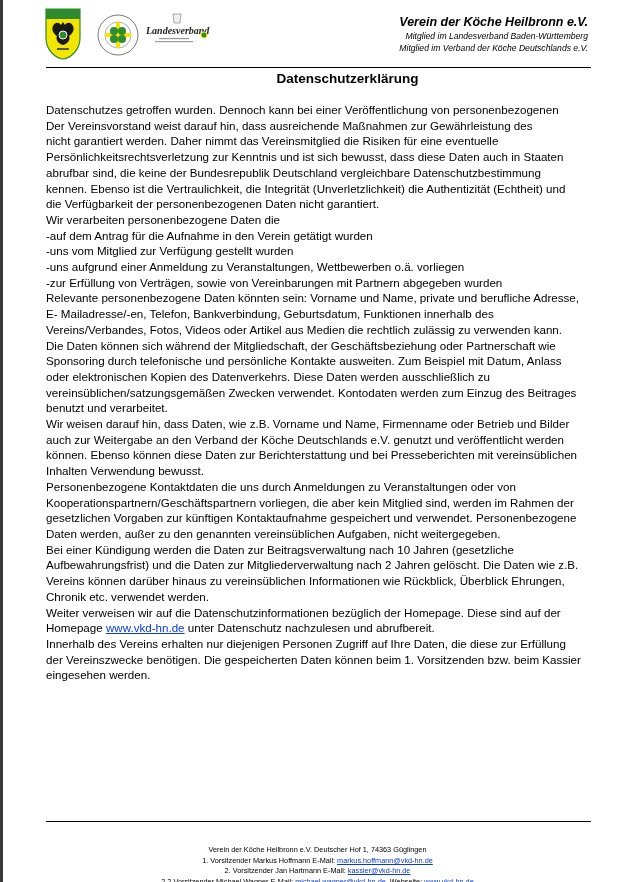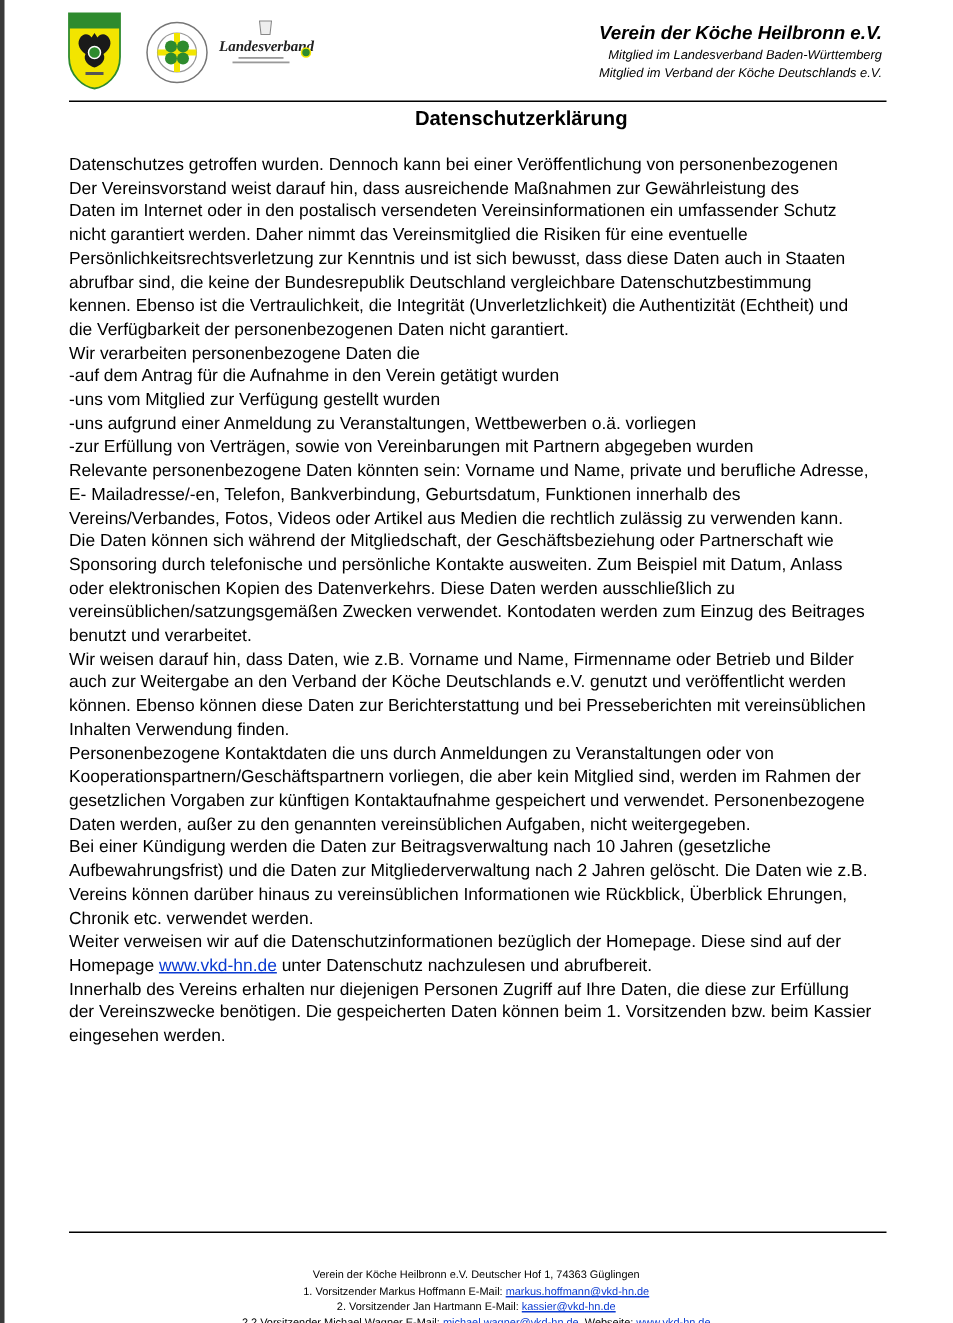--- a/index.html
+++ b/index.html
@@ -68,21 +68,20 @@
 </div>
 
 <div class="rule rule-top"></div>
 
 <div class="title">Datenschutzerklärung</div>
 
 <div class="content">
   <div id="body-lines">
       <p>Datenschutzes getroffen wurden. Dennoch kann bei einer Veröffentlichung von personenbezogenen</p>
       <p>Der Vereinsvorstand weist darauf hin, dass ausreichende Maßnahmen zur Gewährleistung des</p>
-      <p>Daten im Internet oder in den postalisch versendeten Vereinsinformationen ein umfassender Schutz</p>
       <p>nicht garantiert werden. Daher nimmt das Vereinsmitglied die Risiken für eine eventuelle</p>
       <p>Persönlichkeitsrechtsverletzung zur Kenntnis und ist sich bewusst, dass diese Daten auch in Staaten</p>
       <p>abrufbar sind, die keine der Bundesrepublik Deutschland vergleichbare Datenschutzbestimmung</p>
       <p>kennen. Ebenso ist die Vertraulichkeit, die Integrität (Unverletzlichkeit) die Authentizität (Echtheit) und</p>
       <p>die Verfügbarkeit der personenbezogenen Daten nicht garantiert.</p>
       <p>Wir verarbeiten personenbezogene Daten die</p>
       <p>-auf dem Antrag für die Aufnahme in den Verein getätigt wurden</p>
       <p>-uns vom Mitglied zur Verfügung gestellt wurden</p>
       <p>-uns aufgrund einer Anmeldung zu Veranstaltungen, Wettbewerben o.ä. vorliegen</p>
       <p>-zur Erfüllung von Verträgen, sowie von Vereinbarungen mit Partnern abgegeben wurden</p>
@@ -90,21 +89,21 @@
       <p>E- Mailadresse/-en, Telefon, Bankverbindung, Geburtsdatum, Funktionen innerhalb des</p>
       <p>Vereins/Verbandes, Fotos, Videos oder Artikel aus Medien die rechtlich zulässig zu verwenden kann.</p>
       <p>Die Daten können sich während der Mitgliedschaft, der Geschäftsbeziehung oder Partnerschaft wie</p>
       <p>Sponsoring durch telefonische und persönliche Kontakte ausweiten. Zum Beispiel mit Datum, Anlass</p>
       <p>oder elektronischen Kopien des Datenverkehrs. Diese Daten werden ausschließlich zu</p>
       <p>vereinsüblichen/satzungsgemäßen Zwecken verwendet. Kontodaten werden zum Einzug des Beitrages</p>
       <p>benutzt und verarbeitet.</p>
       <p>Wir weisen darauf hin, dass Daten, wie z.B. Vorname und Name, Firmenname oder Betrieb und Bilder</p>
       <p>auch zur Weitergabe an den Verband der Köche Deutschlands e.V. genutzt und veröffentlicht werden</p>
       <p>können. Ebenso können diese Daten zur Berichterstattung und bei Presseberichten mit vereinsüblichen</p>
-      <p>Inhalten Verwendung finden.</p>
+      <p>Inhalten Verwendung bewusst.</p>
       <p>Personenbezogene Kontaktdaten die uns durch Anmeldungen zu Veranstaltungen oder von</p>
       <p>Kooperationspartnern/Geschäftspartnern vorliegen, die aber kein Mitglied sind, werden im Rahmen der</p>
       <p>gesetzlichen Vorgaben zur künftigen Kontaktaufnahme gespeichert und verwendet. Personenbezogene</p>
       <p>Daten werden, außer zu den genannten vereinsüblichen Aufgaben, nicht weitergegeben.</p>
       <p>Bei einer Kündigung werden die Daten zur Beitragsverwaltung nach 10 Jahren (gesetzliche</p>
       <p>Aufbewahrungsfrist) und die Daten zur Mitgliederverwaltung nach 2 Jahren gelöscht. Die Daten wie z.B.</p>
       <p>Vereins können darüber hinaus zu vereinsüblichen Informationen wie Rückblick, Überblick Ehrungen,</p>
       <p>Chronik etc. verwendet werden.</p>
       <p>Weiter verweisen wir auf die Datenschutzinformationen bezüglich der Homepage. Diese sind auf der</p>
     </div>

